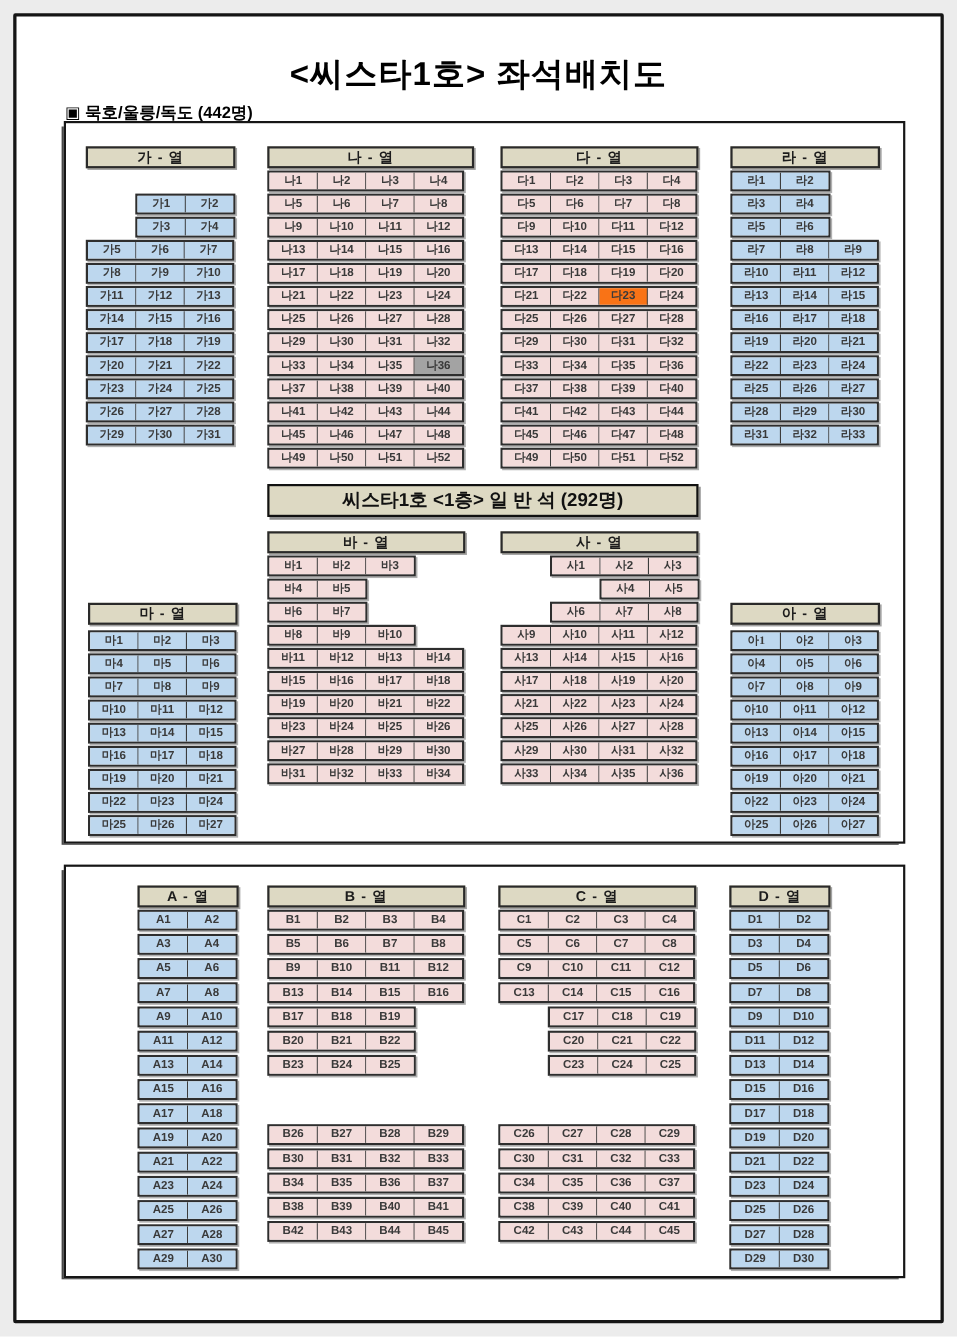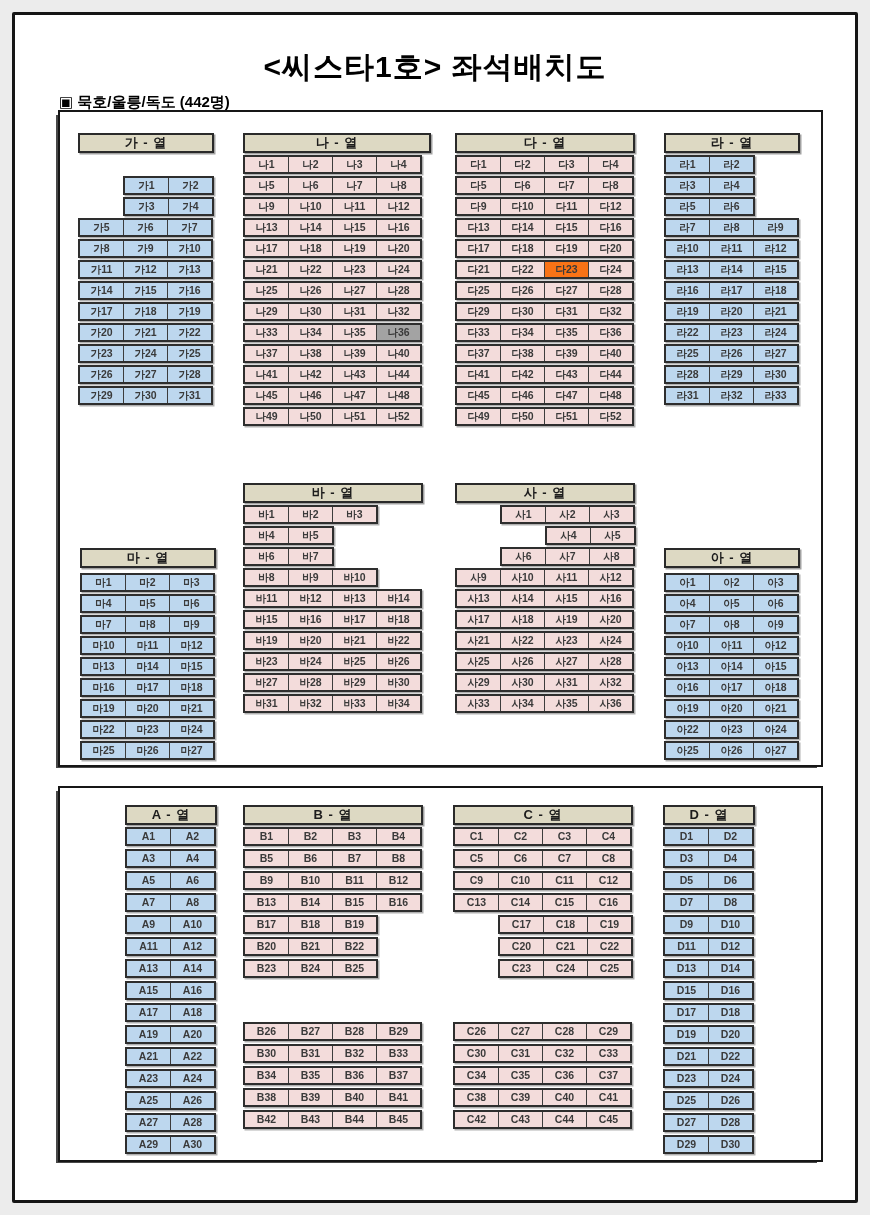--- a/index.html
+++ b/index.html
@@ -463,20 +463,21 @@
           </div>
           <div class="seat-row">
             <div class="seat-group">
               <div class="seat" style="background: rgb(189, 215, 238);">라31</div>
               <div class="seat" style="background: rgb(189, 215, 238);">라32</div>
               <div class="seat" style="background: rgb(189, 215, 238);">라33</div>
             </div>
           </div>
         </div>
       </div>
+    <div id="banner1" class="banner">씨스타1호  &lt;1층&gt; 일 반 석 (292명)</div>
     <div id="f1-ba" class="col">
         <div class="row-header">바 - 열</div>
         <div class="rows">
           <div class="seat-row">
             <div class="seat-group">
               <div class="seat" style="background: rgb(243, 220, 219);">바1</div>
               <div class="seat" style="background: rgb(243, 220, 219);">바2</div>
               <div class="seat" style="background: rgb(243, 220, 219);">바3</div>
             </div>
           </div>
@@ -696,21 +697,21 @@
               <div class="seat" style="background: rgb(189, 215, 238);">마27</div>
             </div>
           </div>
         </div>
       </div>
     <div id="f1-ah" class="col">
         <div class="row-header">아 - 열</div>
         <div class="rows">
           <div class="seat-row">
             <div class="seat-group">
-              <div class="seat" style="background: rgb(189, 215, 238);">아1</div>
+              <div class="seat" style="background: rgb(189, 215, 238); font-family: Liberation Serif, serif;">아1</div>
               <div class="seat" style="background: rgb(189, 215, 238);">아2</div>
               <div class="seat" style="background: rgb(189, 215, 238);">아3</div>
             </div>
           </div>
           <div class="seat-row">
             <div class="seat-group">
               <div class="seat" style="background: rgb(189, 215, 238);">아4</div>
               <div class="seat" style="background: rgb(189, 215, 238);">아5</div>
               <div class="seat" style="background: rgb(189, 215, 238);">아6</div>
             </div>

